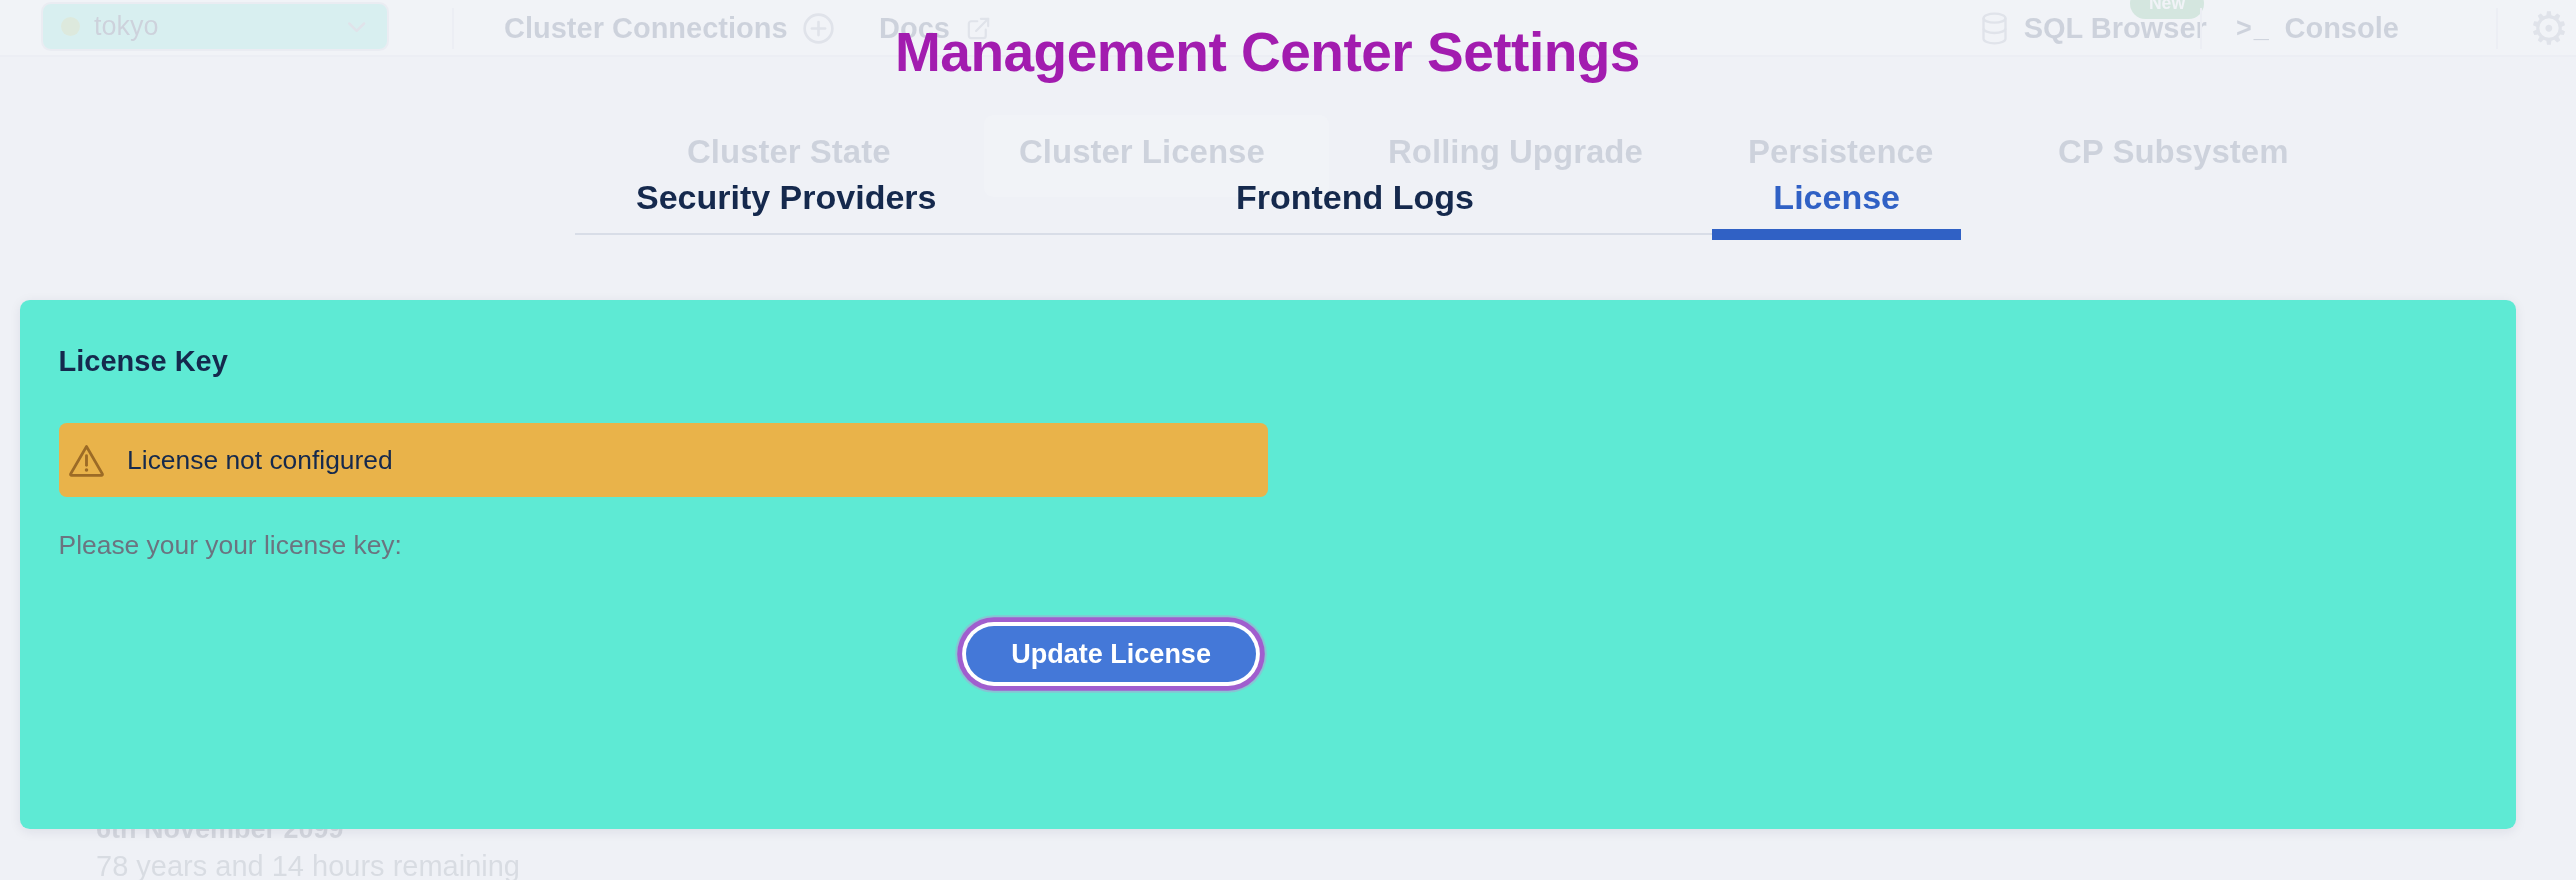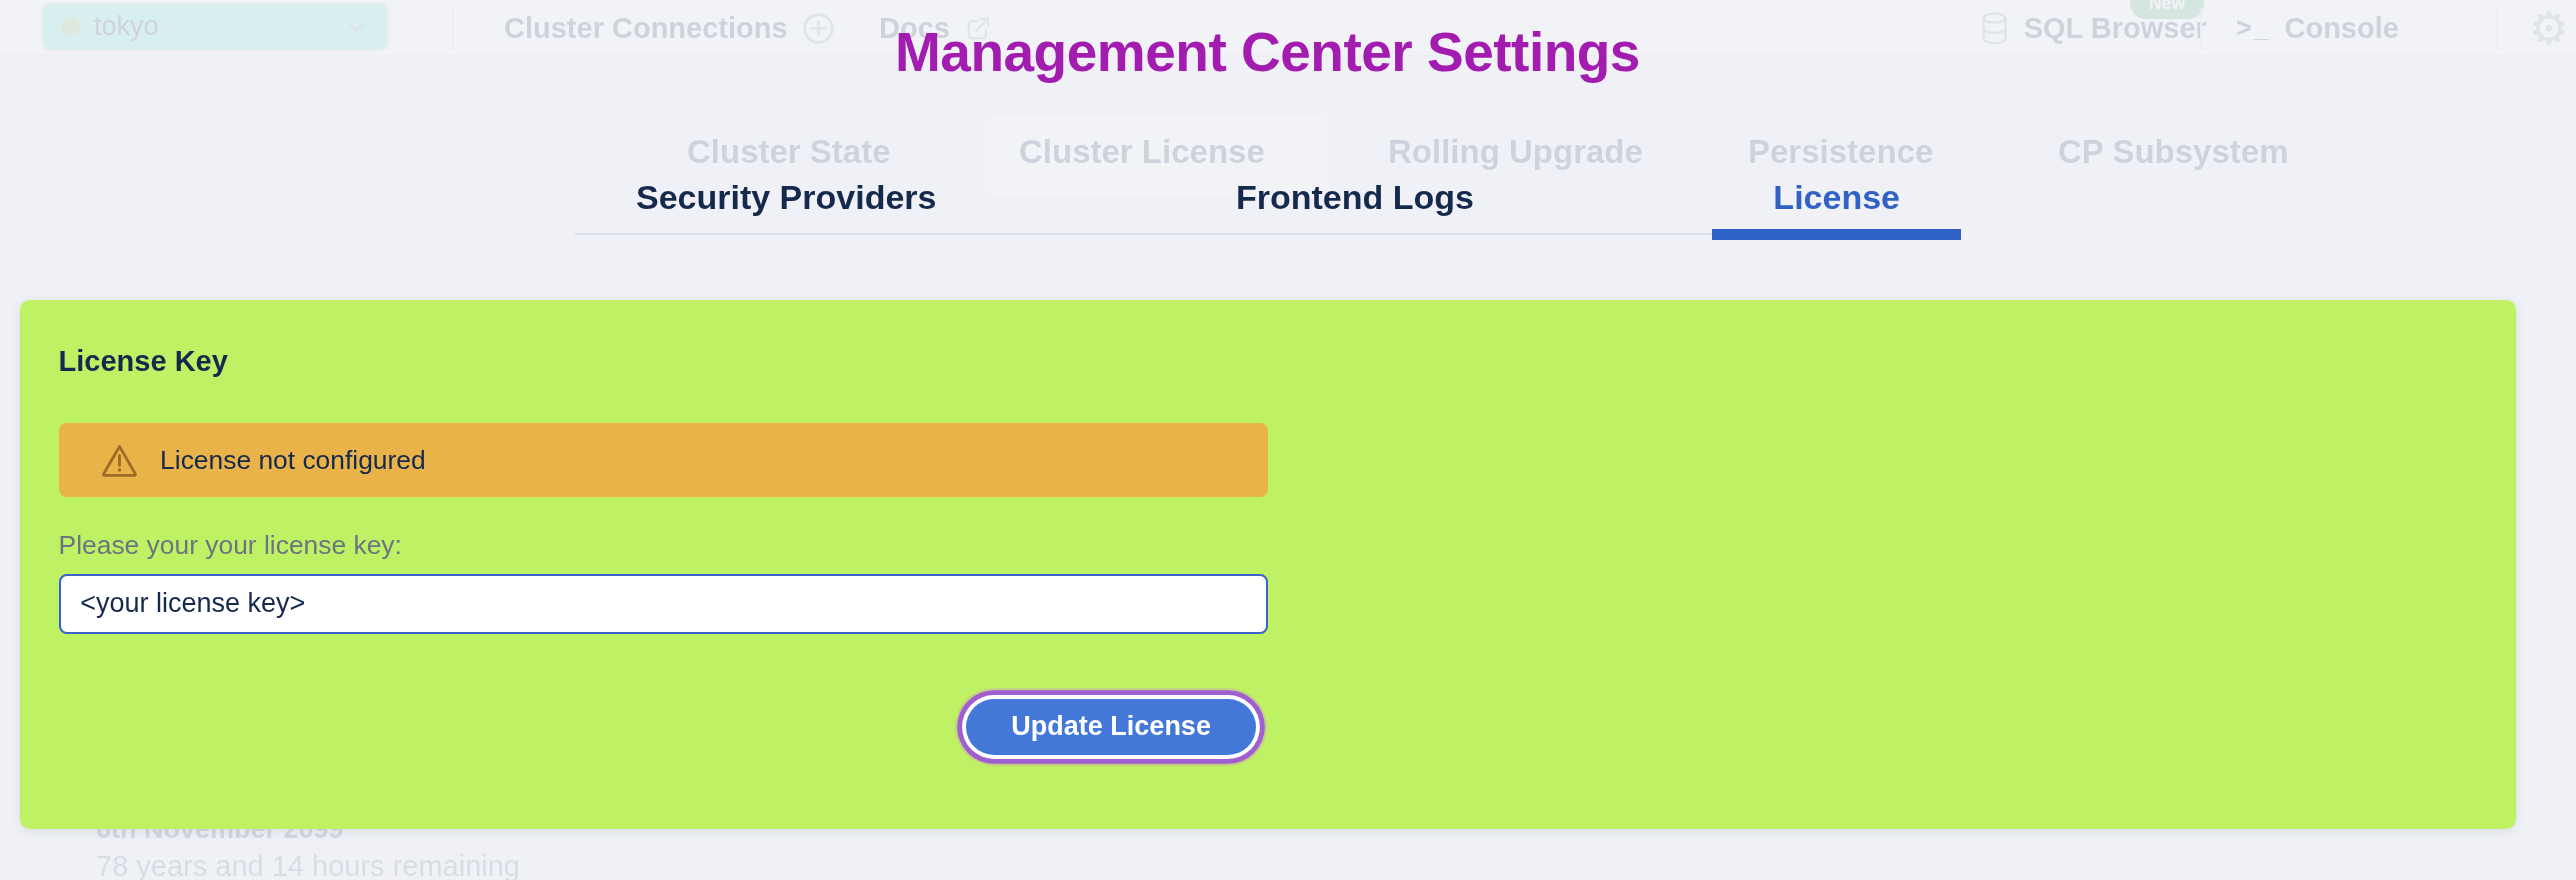--- a/index.html
+++ b/index.html
@@ -64,29 +64,29 @@
     position:relative; padding:0 61px 15.7px; font-size:34px; font-weight:700;
     color:#15294d; white-space:nowrap; cursor:pointer;
   }
   .tab.active { color:#3061c5; }
   .tab.active::after {
     content:""; position:absolute; left:0; right:0; bottom:-6.9px; height:10.8px; background:#3061c5;
   }
 
   .card {
     position:absolute; left:19.6px; top:300px; width:2496px; height:529px;
-    background:#bef264; border-radius:9.8px;
+    background:#5eead4; border-radius:9.8px;
     box-shadow:0 2.9px 11.7px rgba(20,30,60,0.08);
     padding:45px 39px;
   }
   .card-heading { font-size:29px; font-weight:800; color:#15294d; margin:0 0 45px; }
 
   .banner {
     width:1209px; height:74px; background:#e9b34a; border-radius:7.8px;
-    display:flex; align-items:center; gap:21.5px; padding-left:41px;
+    display:flex; align-items:center; gap:21.5px; padding-left:8px;
   }
   .banner-text { font-size:26.4px; color:#15294d; }
 
   .field-label { margin:33px 0 12.7px; font-size:26.4px; color:#6b7480; }
 
   .license-input {
     width:1209px; height:60px; border:2.9px solid #3566c8; border-radius:7.8px;
     padding:0 19.6px; font-size:27px; color:#15294d; background:#ffffff;
     font-family:"Liberation Sans", sans-serif; outline:none; display:block;
   }
@@ -197,20 +197,19 @@
             <path d="M12 2.2 L22 19.5 Q22.3 20.3 21.4 20.3 L2.6 20.3 Q1.7 20.3 2 19.5 Z" fill="none" stroke="#9c6b26" stroke-width="1.7" stroke-linejoin="round"></path>
             <line x1="12" y1="8" x2="12" y2="14" stroke="#9c6b26" stroke-width="1.8" stroke-linecap="round"></line>
             <circle cx="12" cy="17" r="1.1" fill="#9c6b26"></circle>
           </svg>
       </span>
       <span class="banner-text">License not configured</span>
     </div>
 
     <div class="field-label">Please your your license key:</div>
 
-    <input class="license-input" type="text" value="&lt;your license key&gt;" style="">
 
     <div class="button-row">
       <button class="update-btn">Update License</button>
     </div>
   </div>
 </div>
 
 
 </body></html>

